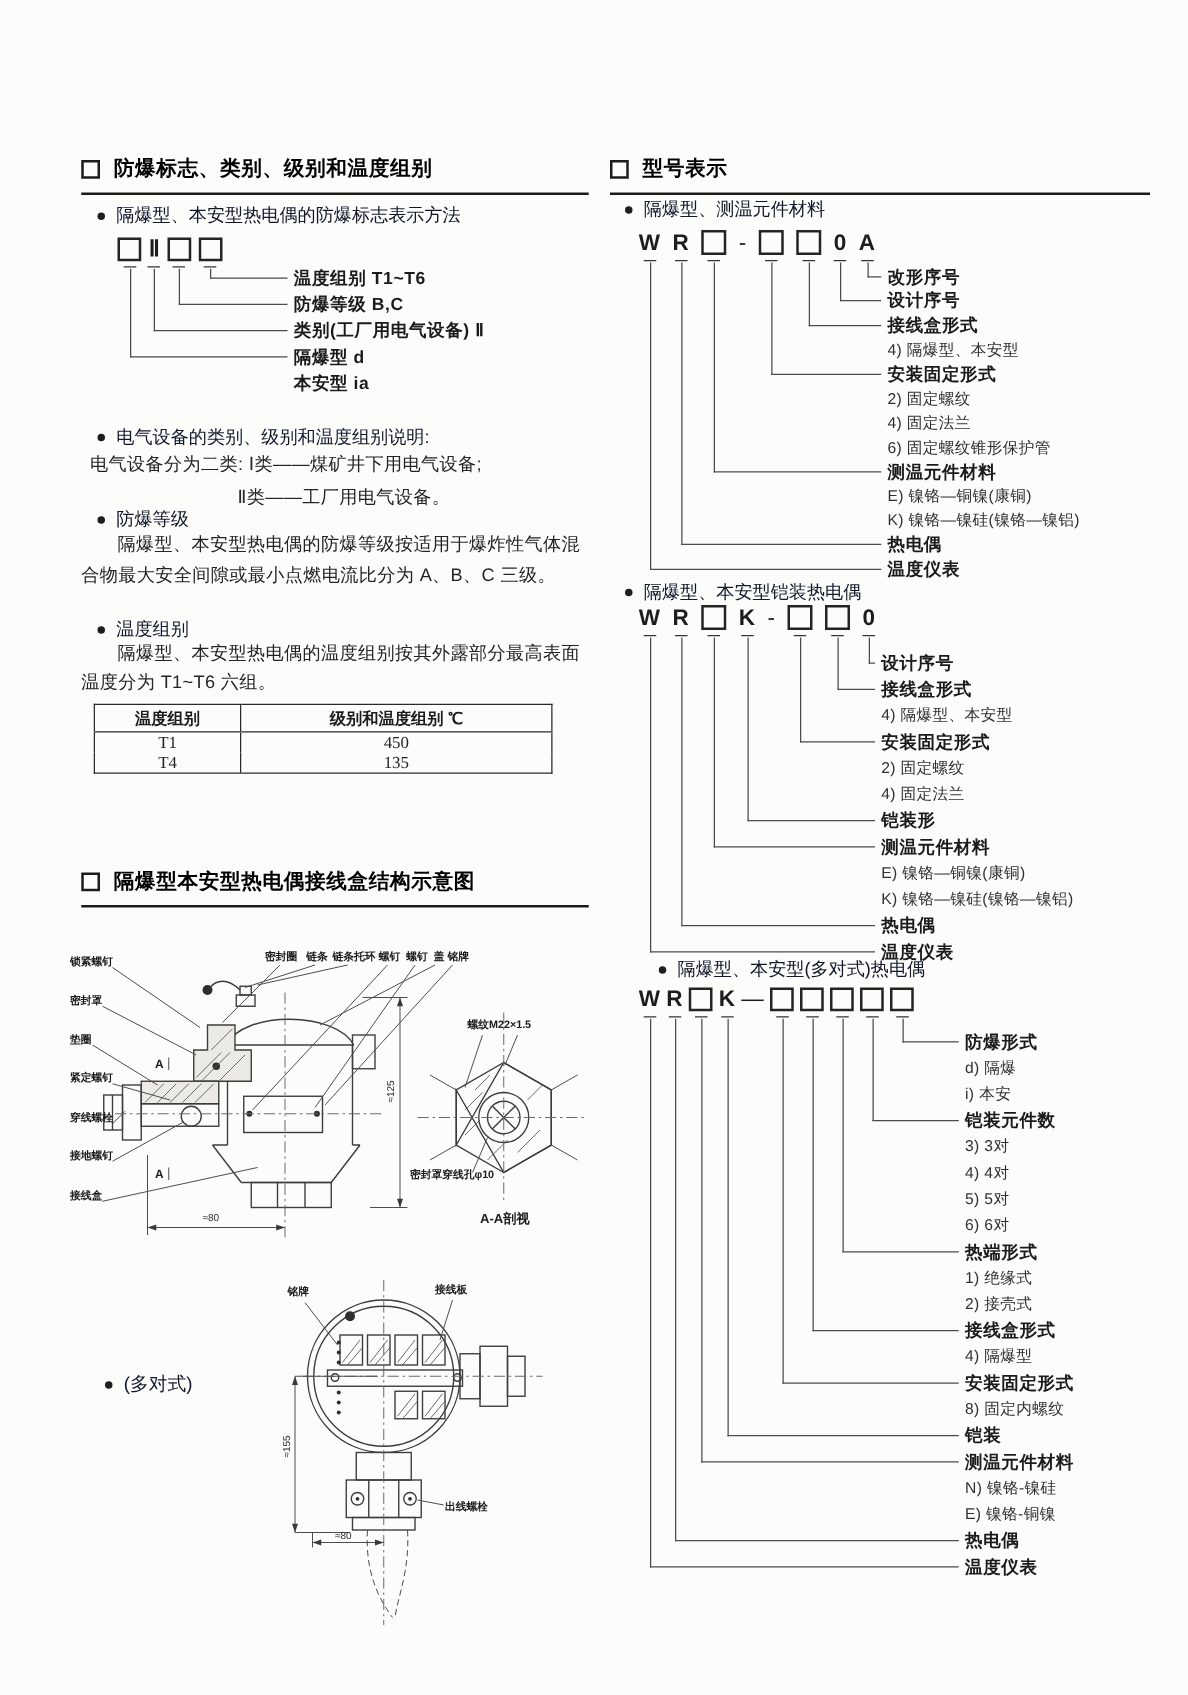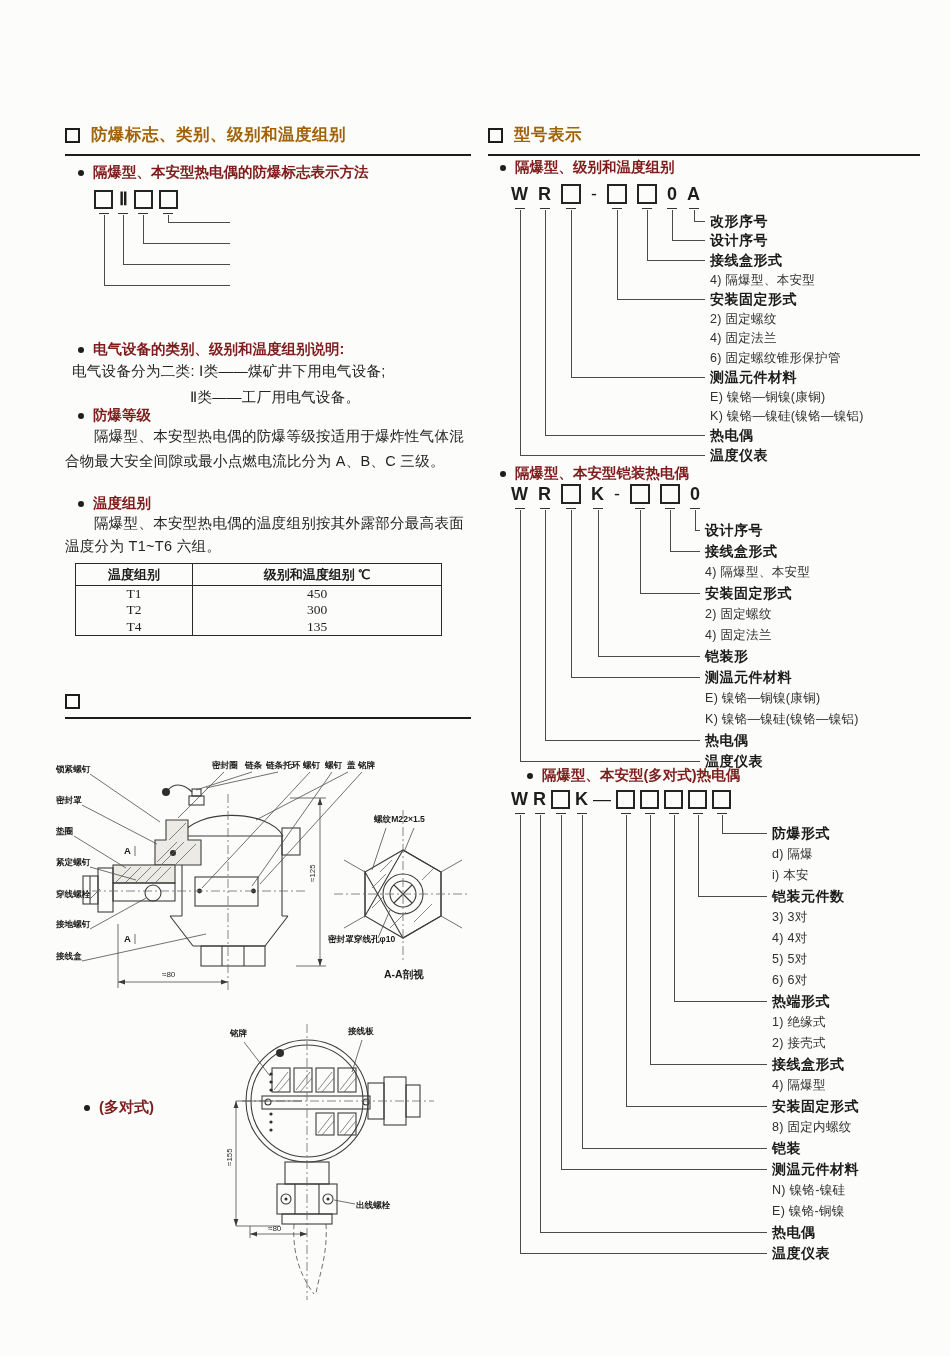--- a/index.html
+++ b/index.html
@@ -9,26 +9,26 @@
     background:#fcfcfa;
     font-family:"Liberation Sans", sans-serif;
     color:#222;
     overflow:hidden;
   }
 
   
   .sechead { position:absolute; display:flex; align-items:center; gap:11px;
              border-bottom:2px solid #1c1c1c; padding-bottom:8px; }
   .sq { width:15px; height:15px; border:2px solid #1c1c1c; background:transparent; flex:0 0 auto; }
-  .sectitle { font-size:16.5px; font-weight:700; letter-spacing:0.5px; color:#a16207; white-space:nowrap; }
+  .sectitle { font-size:16.5px; font-weight:700; letter-spacing:0.5px; color:#000000; white-space:nowrap; }
 
   
   .bullet { position:absolute; display:flex; align-items:center; gap:9px; white-space:nowrap; }
   .dot { width:6px; height:6px; border-radius:50%; background:#1e1e1e; flex:0 0 auto; }
-  .btxt { font-size:14.5px; font-weight:700; color:#7f1d1d; }
+  .btxt { font-size:14.5px; font-weight:400; color:#0f172a; }
   .para { position:absolute; font-size:14.5px; font-weight:500; color:#242424;
           line-height:24.5px; text-indent:2em; letter-spacing:0.3px; }
   .pline { position:absolute; font-size:14.5px; font-weight:500; color:#242424; white-space:nowrap; letter-spacing:0.3px; }
 
   
   .diagram { position:absolute; }
   .code-row { display:flex; align-items:center; gap:10px; padding-left:6px; margin-top:4px; height:24px; }
   .cbox { width:20px; height:20px; border:2px solid #242424; flex:0 0 auto; }
   .cchar { font-size:18px; font-weight:600; color:#1d1d1d; line-height:20px; }
   .cdash { font-weight:500; }
@@ -83,20 +83,27 @@
   <span class="btxt">隔爆型、本安型热电偶的防爆标志表示方法</span>
 </div>
 
 <div class="diagram" id="ldiag1" style="left:90px; top:183px; width:390px; height:140px; --lh:21px">
   <div class="code-row">
       <span class="cbox"></span>
       <span class="cchar">Ⅱ</span>
       <span class="cbox"></span>
       <span class="cbox"></span>
     </div>
+  <div class="labels-col" style="left:145px; top:29px">
+      <div class="dlabel main">温度组别 T1~T6</div>
+      <div class="dlabel main">防爆等级 B,C</div>
+      <div class="dlabel main">类别(工厂用电气设备) Ⅱ</div>
+      <div class="dlabel main">隔爆型 d</div>
+      <div class="dlabel main">本安型 ia</div>
+    </div>
 <div class="tick" style="left: 73.3594px; top: 30px; width: 10px;"></div>
     <div class="conn" style="left: 78.3594px; top: 32px; width: 61.6406px; height: 7.5px;"></div>
     <div class="tick" style="left: 48.3594px; top: 30px; width: 10px;"></div>
     <div class="conn" style="left: 53.3594px; top: 32px; width: 86.6406px; height: 28.5px;"></div>
     <div class="tick" style="left: 28.4297px; top: 30px; width: 10px;"></div>
     <div class="conn" style="left: 33.4297px; top: 32px; width: 106.57px; height: 49.5px;"></div>
     <div class="tick" style="left: 8.5px; top: 30px; width: 10px;"></div>
     <div class="conn" style="left: 13.5px; top: 32px; width: 126.5px; height: 70.5px;"></div>
   </div>
 
@@ -125,32 +132,29 @@
       <th>温度组别</th>
       <th>级别和温度组别 ℃</th>
     </tr>
   </thead>
   <tbody>
       <tr>
         <td>T1</td>
         <td>450</td>
       </tr>
       <tr>
-        <td>T2</td>
-        <td>300</td>
-      </tr>
-      <tr>
         <td>T4</td>
         <td>135</td>
       </tr>
     </tbody>
 </table>
 
 <div class="sechead" style="left:65px; top:694px; width:406px">
   <span class="sq"></span>
+  <span class="sectitle">隔爆型本安型热电偶接线盒结构示意图</span>
 </div>
 
 <svg id="drawing1" style="left:56px; top:756px" width="285" height="252" viewBox="0 0 285 252">
   <g class="dwg">
     <path d="M125,80 C139,52 213,53 227,80"></path>
     <line x1="125" y1="80" x2="227" y2="80"></line>
     <rect x="133" y="40" width="15" height="9"></rect>
     <rect x="136" y="33" width="9" height="7"></rect>
     <path d="M136,36 C126,26 117,28 112,34"></path>
     <circle cx="110" cy="36" r="4" class="fil"></circle>
@@ -347,21 +351,21 @@
   <text class="dimt" x="46" y="215">≈80</text>
 </svg>
 
 <div class="sechead" style="left:488px; top:124px; width:432px">
   <span class="sq"></span>
   <span class="sectitle">型号表示</span>
 </div>
 
 <div class="bullet" style="left:500px; top:158px">
   <span class="dot"></span>
-  <span class="btxt">隔爆型、级别和温度组别</span>
+  <span class="btxt">隔爆型、测温元件材料</span>
 </div>
 <div class="diagram" id="model1" style="left:505px; top:178px; width:443px; height:296px; --lh:19.5px">
   <div class="code-row">
       <span class="cchar">W</span>
       <span class="cchar">R</span>
       <span class="cbox"></span>
       <span class="cchar cdash">-</span>
       <span class="cbox"></span>
       <span class="cbox"></span>
       <span class="cchar">0</span>

